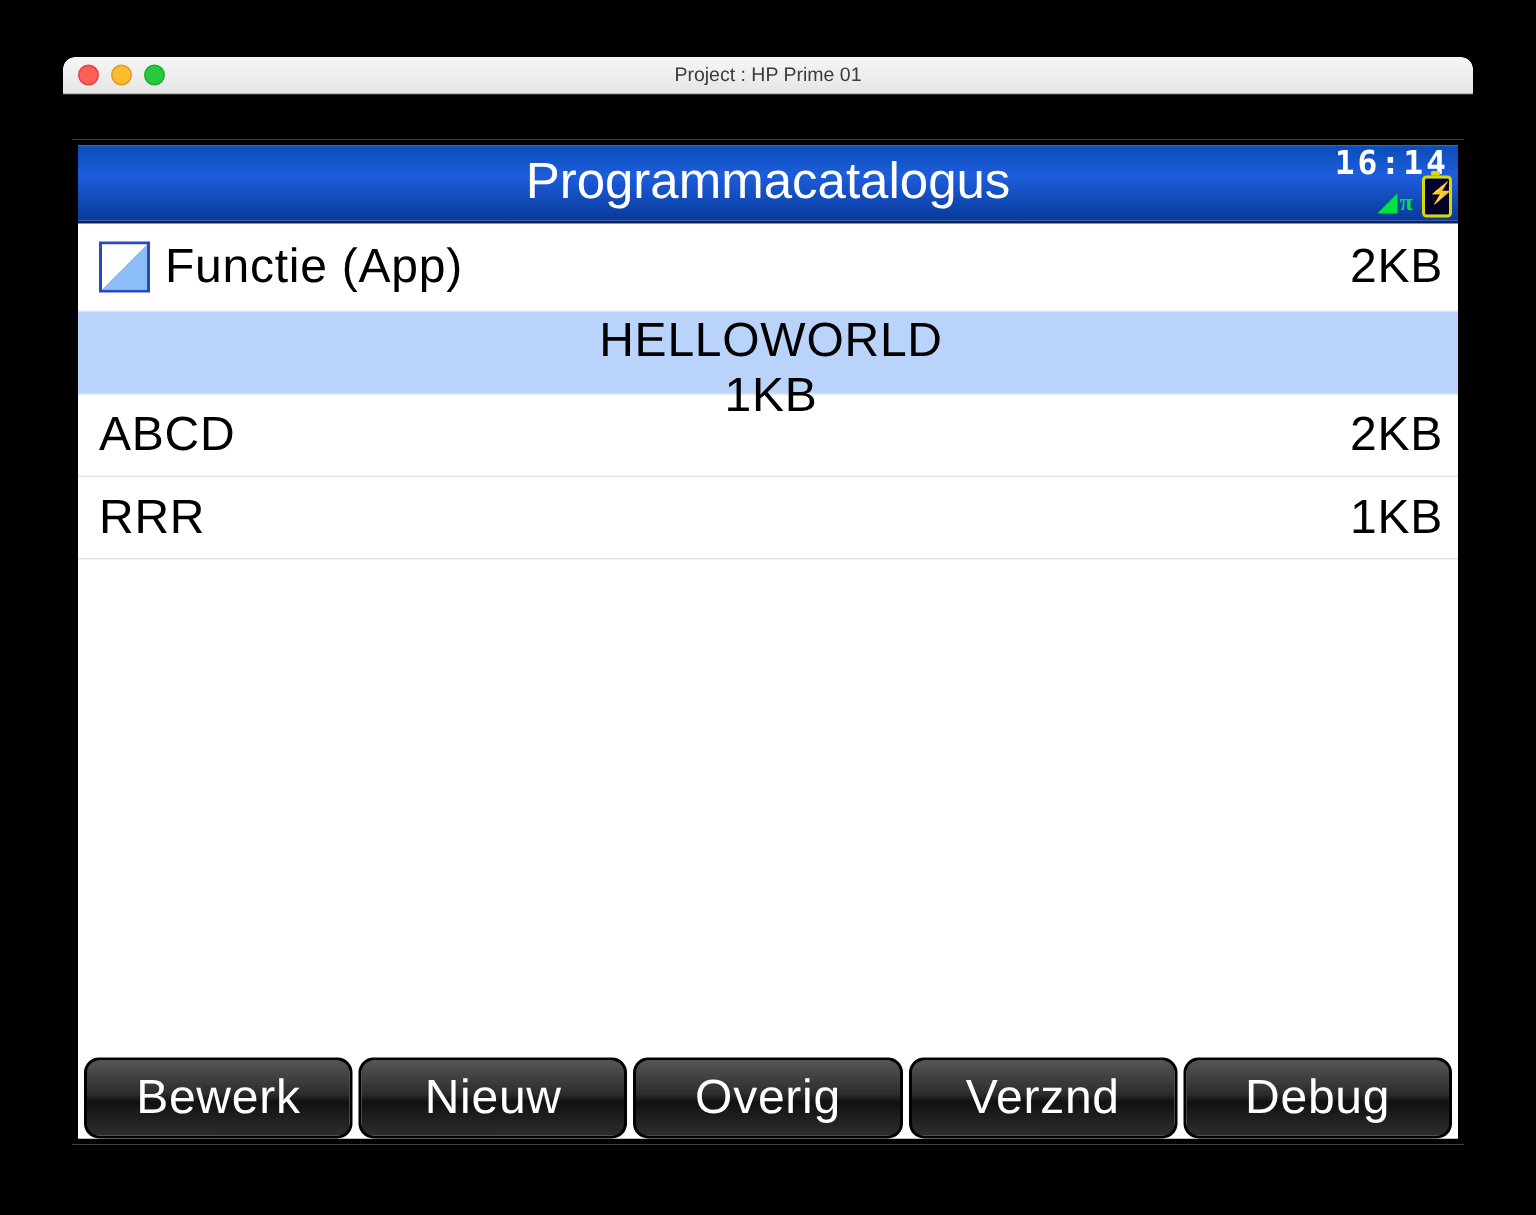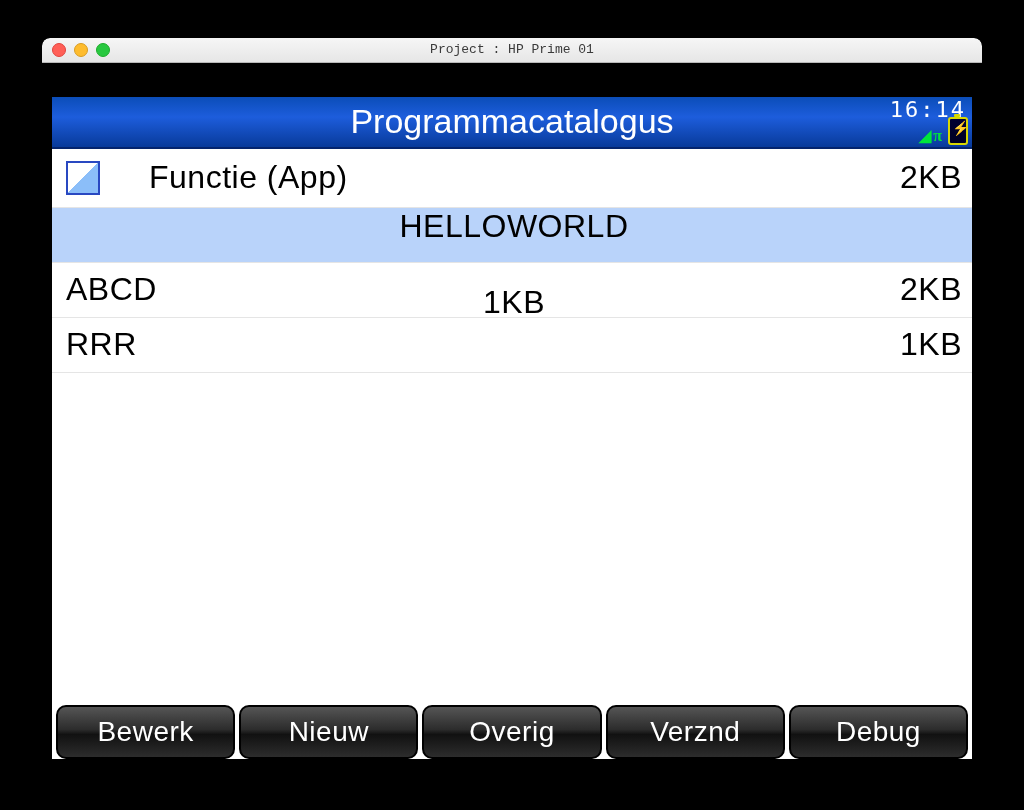--- a/index.html
+++ b/index.html
@@ -24,42 +24,42 @@
     border-bottom:1px solid #b8b8b8;
     border-top-left-radius:8px;border-top-right-radius:8px;
   }
   .traffic-lights{display:flex;gap:8px;margin-left:10px;}
   .tl{width:12px;height:12px;border-radius:50%;}
   .tl.red{background:#ff5f57;border:1px solid #e0443e;}
   .tl.yellow{background:#febc2e;border:1px solid #d89d22;}
   .tl.green{background:#28c840;border:1px solid #1dad2b;}
   .mac-title{
     position:absolute;left:0;right:0;text-align:center;
-    font-size:13px;color:#3a3a3a;font-family:Liberation Mono, monospace;
+    font-size:13px;color:#3a3a3a;
   }
   .calc-frame{
     flex:1;background:#000;padding:6px 6px 10px 6px;display:flex;margin-top:24px;
   }
   .calc-screen{
     flex:1;background:#fff;border:4px solid #000;
     display:flex;flex-direction:column;position:relative;
   }
   
   .hdr{
     height:50px;
     background:linear-gradient(#0b4db8,#1d5ddc 40%,#083a9a);
     color:#fff;display:flex;align-items:center;justify-content:center;
     position:relative;
     border-bottom:2px solid #04246d;
     font-size:34px;font-weight:400;
     font-family:"Segoe UI",Arial,sans-serif;
   }
   .hdr .status{
     position:absolute;right:6px;top:2px;text-align:right;
-    font-size:22px;font-weight:400;color:#fff;letter-spacing:2px;
+    font-size:22px;font-weight:700;color:#fff;letter-spacing:2px;
     font-family:monospace;
     line-height:1;
   }
   .hdr .icons{
     position:absolute;right:4px;bottom:2px;display:flex;gap:2px;align-items:flex-end;
     font-size:16px;
   }
   .sig{color:#00e53b;font-weight:700;}
   .pi{color:#00e53b;font-weight:700;font-family:serif;}
   .batt{
@@ -72,21 +72,20 @@
   
   .list{flex:1;display:flex;flex-direction:column;background:#fff;}
   .row{
     display:flex;align-items:center;
     height:54px;
     padding:0 10px 0 14px;
     font-size:32px;color:#000;
     border-bottom:1px solid #e5e5e5;
     font-family:Arial,Helvetica,sans-serif;
     letter-spacing:0.5px;
-    gap:39px;
   }
   .row.first{height:58px;}
   .row.sel{background:#b9d3fa;flex-direction:column;}
   .row .app-icon{
     width:30px;height:30px;margin-right:10px;
     border:2px solid #2948c1;position:relative;flex:0 0 auto;
     background:#fff;
   }
   .row .app-icon::before{
     content:"";position:absolute;left:0;bottom:0;width:100%;height:100%;
@@ -96,21 +95,21 @@
   .row .size{font-size:32px;}
   
   .softbar{
     position:absolute;left:4px;right:4px;bottom:4px;
     height:50px;display:flex;gap:4px;
   }
   .sk{
     flex:1;height:100%;border-radius:10px;
     background:linear-gradient(#555,#2c2c2c 45%,#111 55%,#2d2d2d);
     border:2px solid #000;
-    color:#fff;font-size:28px;display:flex;align-items:center;justify-content:center;
+    color:#fff;font-size:32px;display:flex;align-items:center;justify-content:center;
     letter-spacing:0.5px;
     overflow:hidden;
     font-family:Arial,Helvetica,sans-serif;
   }
 </style>
 </head>
 <body>
 
 <div class="mac-window">
   <div class="mac-titlebar">

